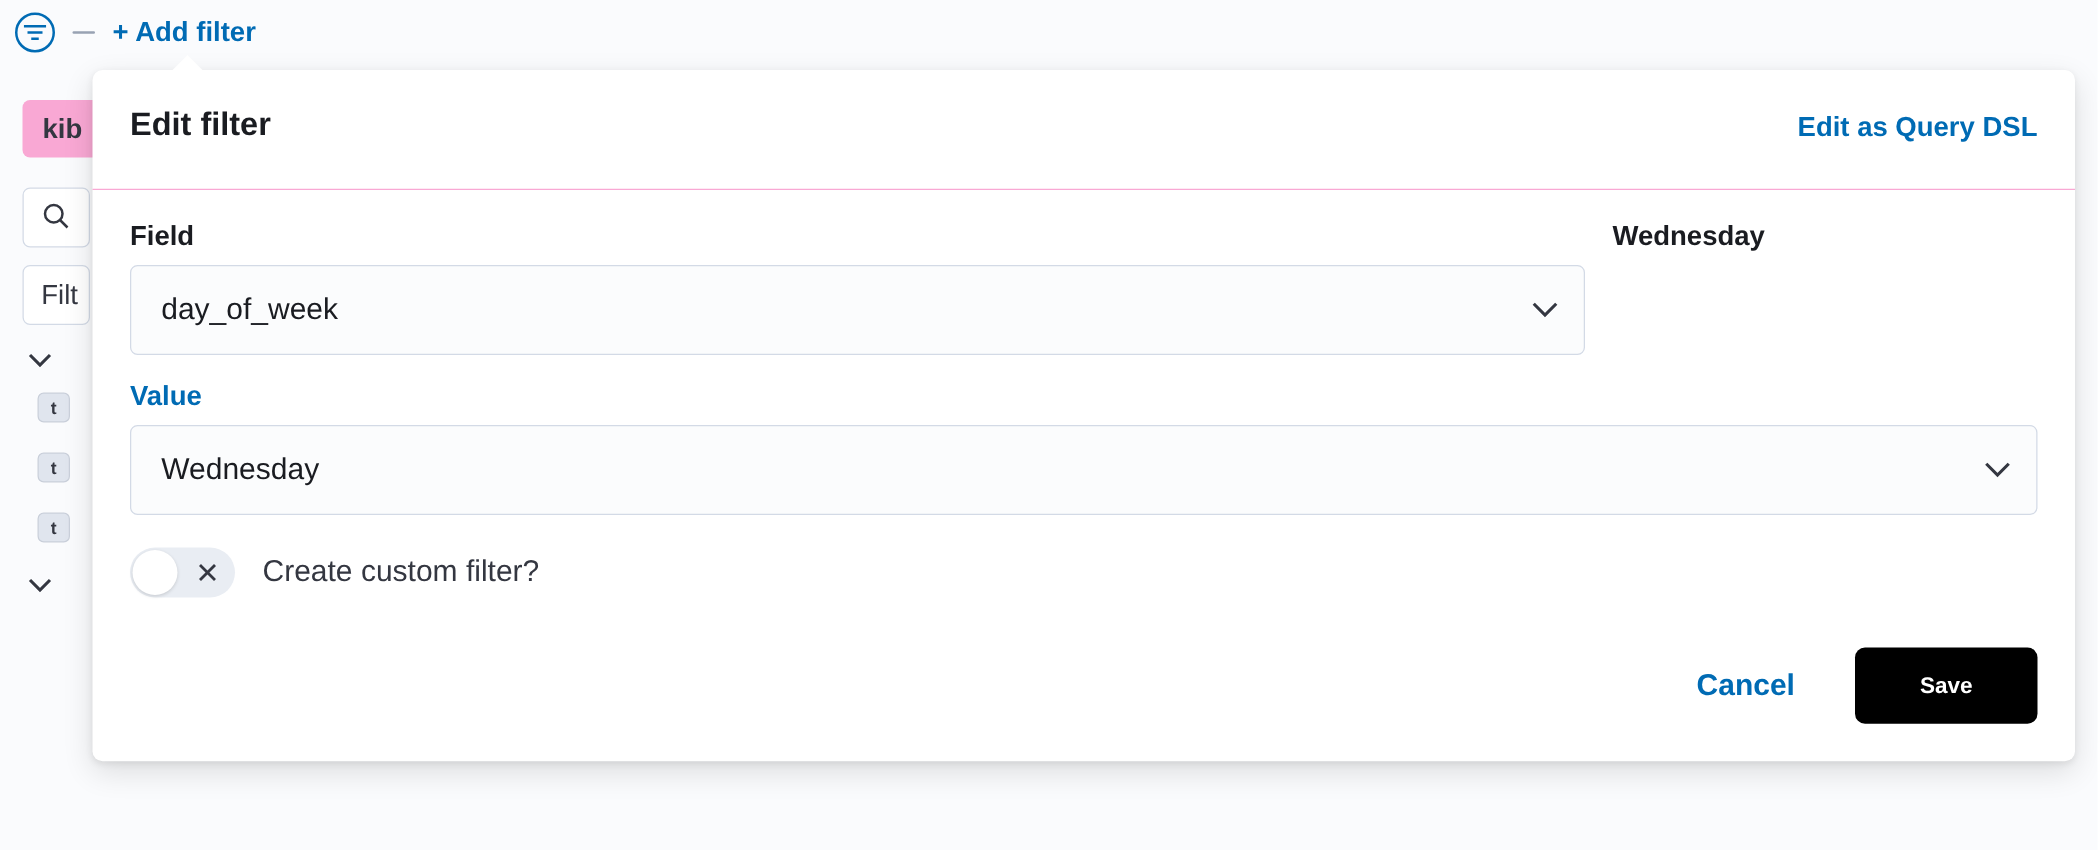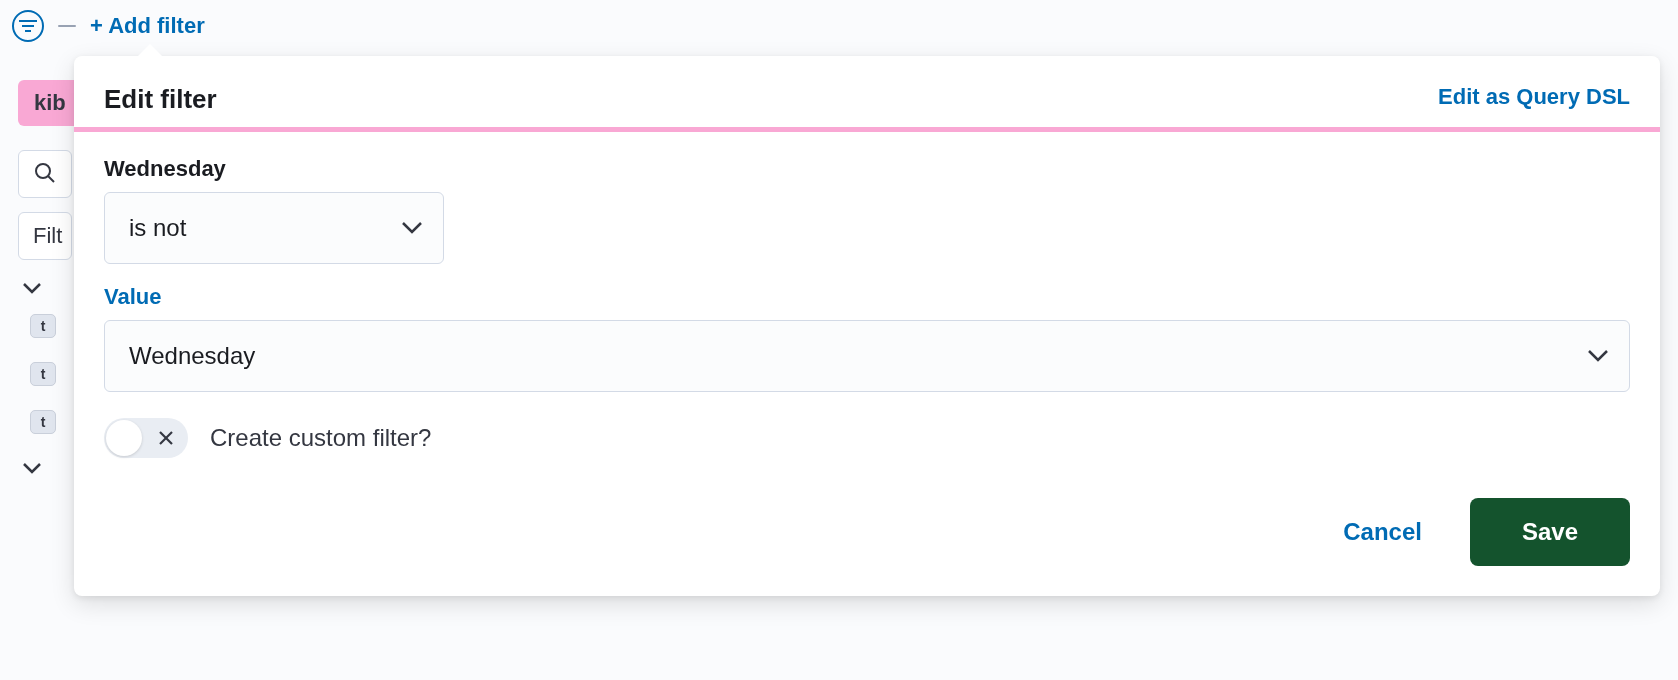--- a/index.html
+++ b/index.html
@@ -111,23 +111,23 @@
       left: 62px;
       width: 0;
       height: 0;
       border-left: 14px solid transparent;
       border-right: 14px solid transparent;
       border-bottom: 14px solid #fff;
     }
     .popover-header {
       display: flex;
       justify-content: space-between;
-      align-items: flex-start;
-      padding: 28px 30px 12px 30px;
-      border-bottom: 5px solid #f9a8d4;
+      align-items: flex-end;
+      padding: 28px 30px 36px 30px;
+      border-bottom: 1px solid #f9a8d4;
     }
     .popover-title {
       font-size: 26px;
       font-weight: 700;
       color: #1a1c21;
     }
     .query-dsl-link {
       color: #006bb4;
       font-size: 22px;
       font-weight: 600;
@@ -228,23 +228,23 @@
       align-items: center;
     }
     .btn-cancel {
       color: #006bb4;
       font-size: 24px;
       font-weight: 600;
       cursor: pointer;
       padding: 8px 4px;
     }
     .btn-save {
-      background: #14532d;
+      background: #000000;
       color: #fff;
-      font-size: 24px;
+      font-size: 18px;
       font-weight: 700;
       border: none;
       border-radius: 8px;
       padding: 20px 52px;
       cursor: pointer;
     }
     svg { display: block; }
   </style>
 </head>
 <body>
@@ -291,30 +291,33 @@
   </div>
 </div>
 
 <div class="popover">
   <div class="popover-header">
     <div class="popover-title">Edit filter</div>
     <div class="query-dsl-link">Edit as Query DSL</div>
   </div>
   <div class="popover-body">
     <div class="form-row">
-      <div class="form-group operator">
-        <div class="form-label">Wednesday</div>
+      <div class="form-group field">
+        <div class="form-label">Field</div>
         <div class="select-wrap">
-          <span class="select-text">is not</span>
+          <span class="select-text">day_of_week</span>
           <span class="select-chevron">
             <svg width="22" height="14" viewBox="0 0 22 14">
                 <polyline points="2,2 11,11 20,2" fill="none" stroke="#343741" stroke-width="2.5"></polyline>
               </svg>
           </span>
         </div>
+      </div>
+      <div class="form-group operator">
+        <div class="form-label">Wednesday</div>
       </div>
     </div>
     <div class="form-group value">
       <div class="form-label active">Value</div>
       <div class="select-wrap">
         <span class="select-text">Wednesday</span>
         <span class="select-chevron">
           <svg width="22" height="14" viewBox="0 0 22 14">
               <polyline points="2,2 11,11 20,2" fill="none" stroke="#343741" stroke-width="2.5"></polyline>
             </svg>

